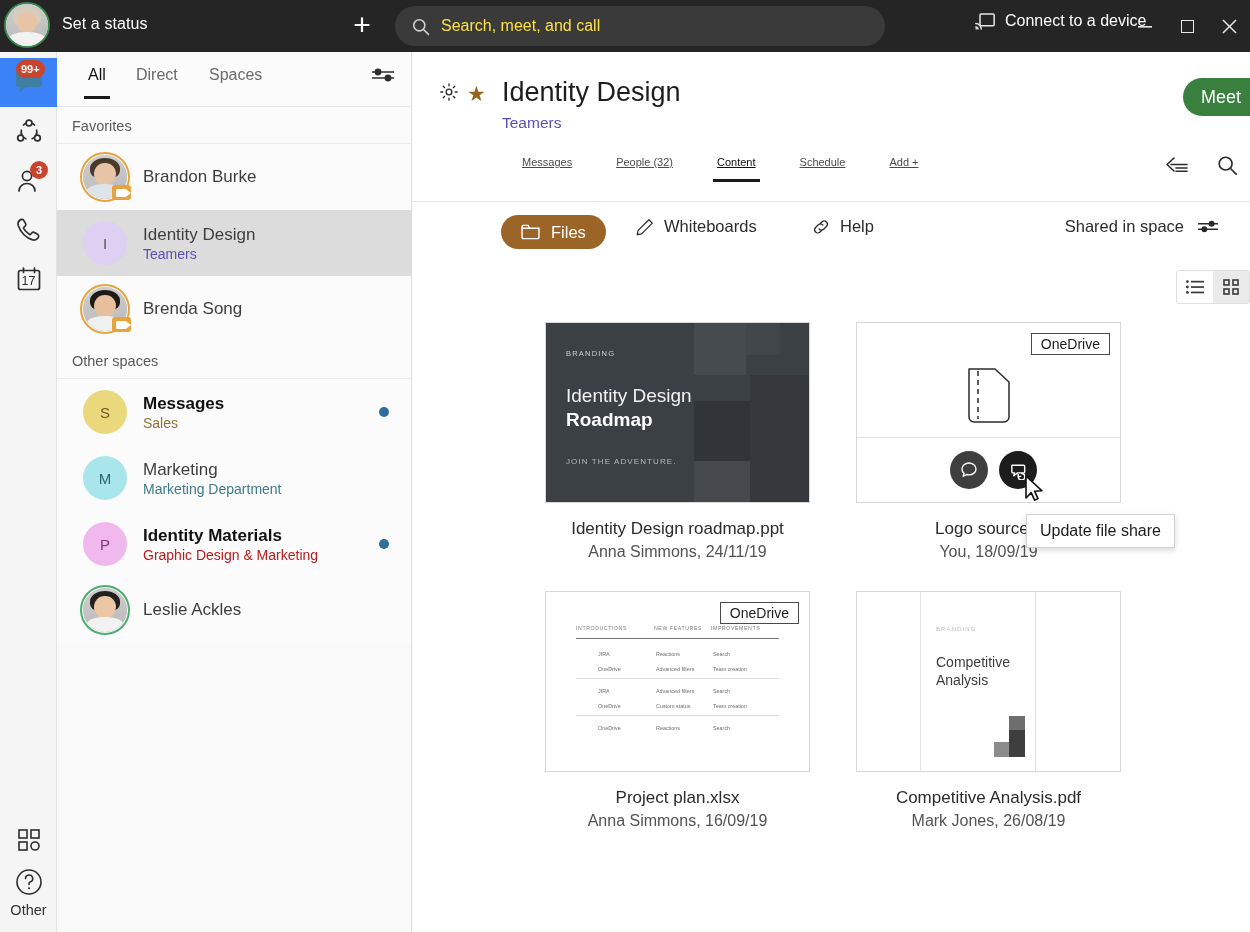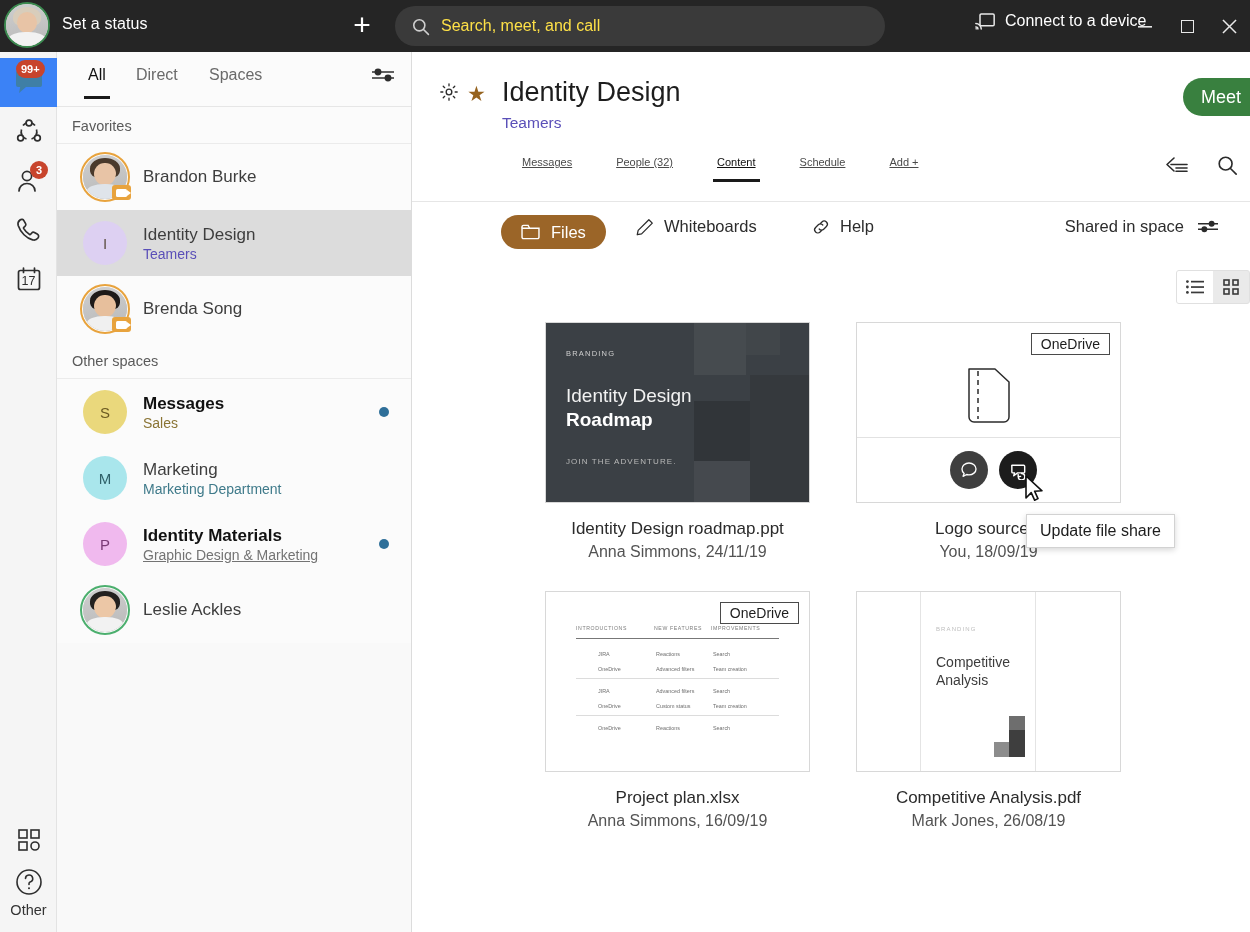--- a/index.html
+++ b/index.html
@@ -406,21 +406,21 @@
         <div class="sub" style="color:#3f7a8a;">Marketing Department</div>
       </div>
     </div>
 
     <div class="row">
       <div class="av">
         <div class="initial" style="background:#f0b9ee; color:#7a3a75;">P</div>
       </div>
       <div class="texts">
         <div class="name bold">Identity Materials</div>
-        <div class="sub" style="color:#737373;text-decoration:underline;">Graphic Design &amp; Marketing</div>
+        <div class="sub" style="color:#b91c1c;">Graphic Design &amp; Marketing</div>
       </div>
       <div class="dot-unread"></div>
     </div>
 
     <div class="row">
       <div class="av photo">
         <div class="ring" style="border-color:#4caf6e;"></div>
         <div class="pic">
             <div class="face">
               <div class="hair" style="background:#23211f;"></div>

